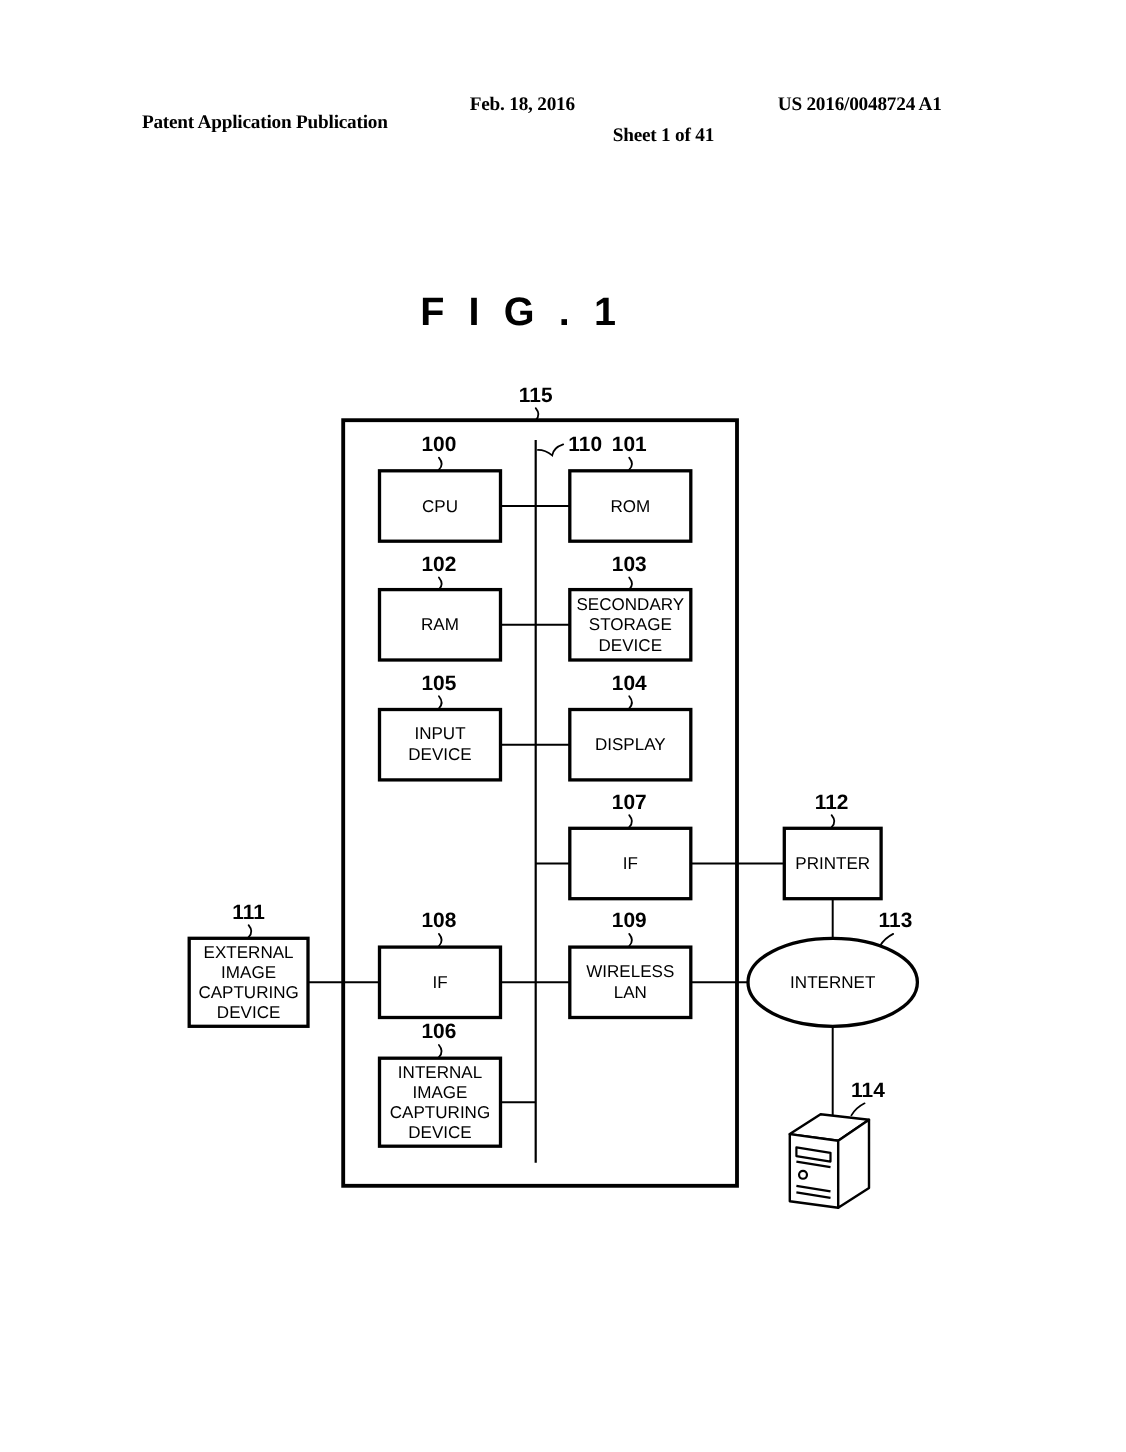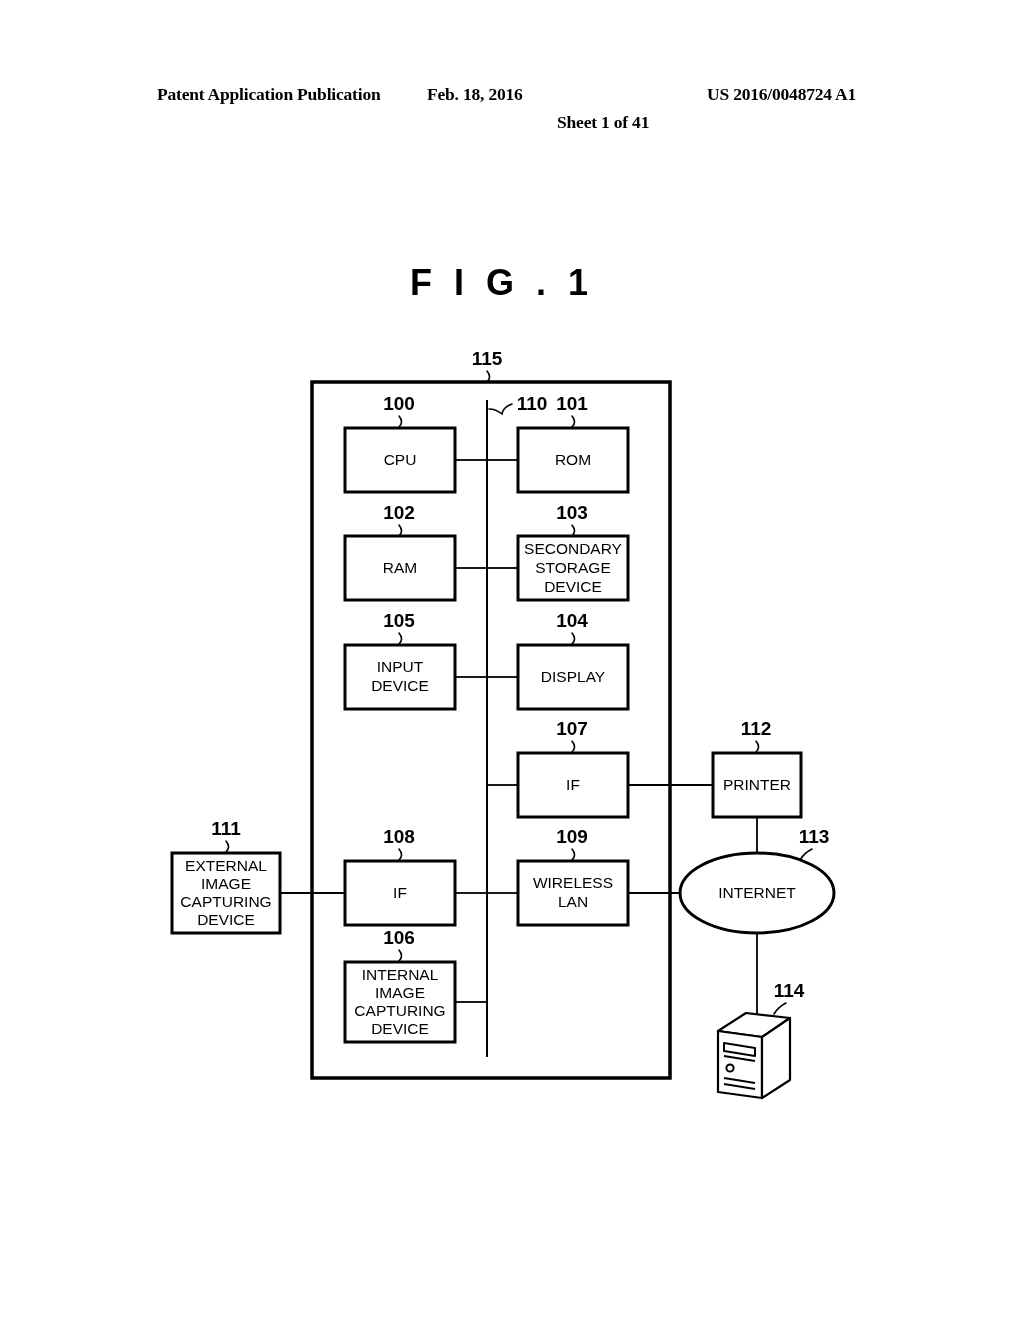--- a/index.html
+++ b/index.html
@@ -23,38 +23,37 @@
     left: 0;
     width: 1024px;
     height: 30px;
     font-family: "Liberation Serif", serif;
     font-weight: bold;
     font-size: 17.5px;
     color: #000;
     letter-spacing: -0.2px;
     white-space: nowrap;
   }
-  #page-header .h-pub   { position: absolute; left: 129px;  top: 0; margin-left: 28px; }
+  #page-header .h-pub   { position: absolute; left: 129px;  top: 16px; }
   #page-header .h-date  { position: absolute; left: 427px;  top: 0; text-align: center; }
   #page-header .h-sheet { position: absolute; left: 557px;  top: 0; margin-top: 28px; }
   #page-header .h-num   { position: absolute; left: 707px;  top: 0; }
 
   
   #fig-title {
     position: absolute;
     top: 262px;
     left: 0;
     width: 948px;
     text-align: center;
     font-family: "Liberation Sans", sans-serif;
     font-weight: bold;
     font-size: 36px;
     letter-spacing: 6px;
     color: #000;
-    padding-left: 28px;
   }
 
   
   #diagram {
     position: absolute;
     left: 0;
     top: 0;
     width: 1024px;
     height: 1320px;
   }

